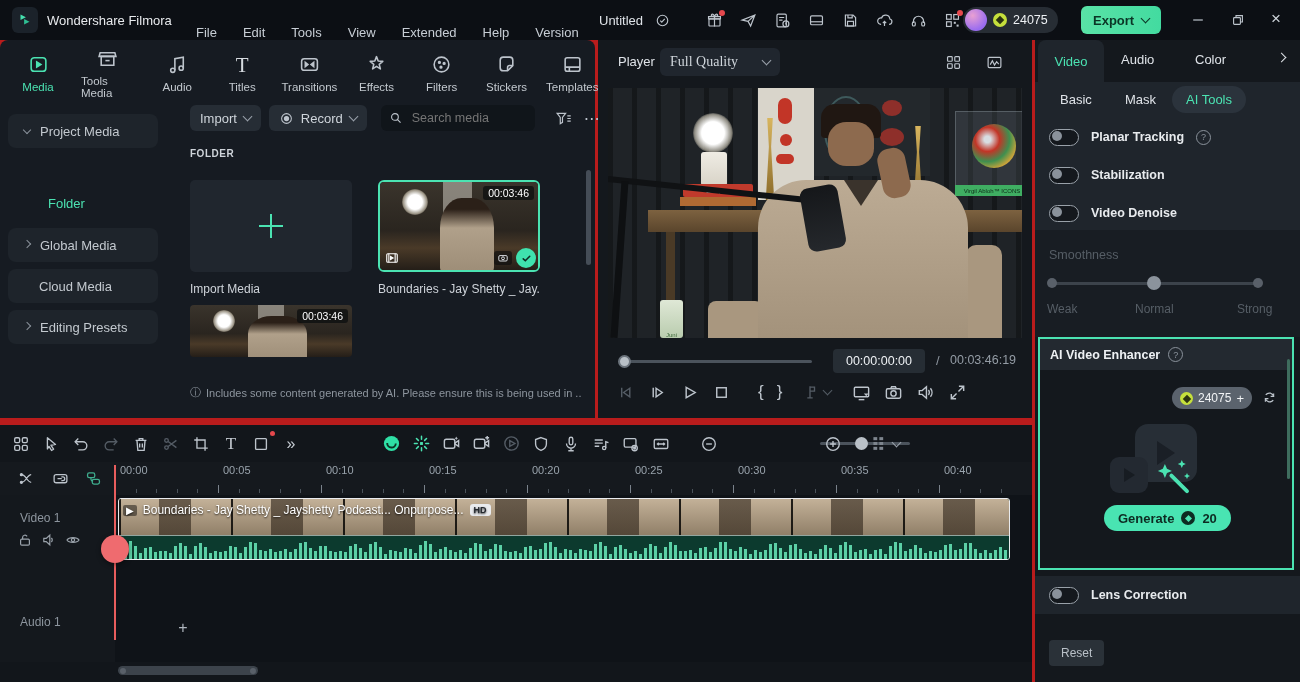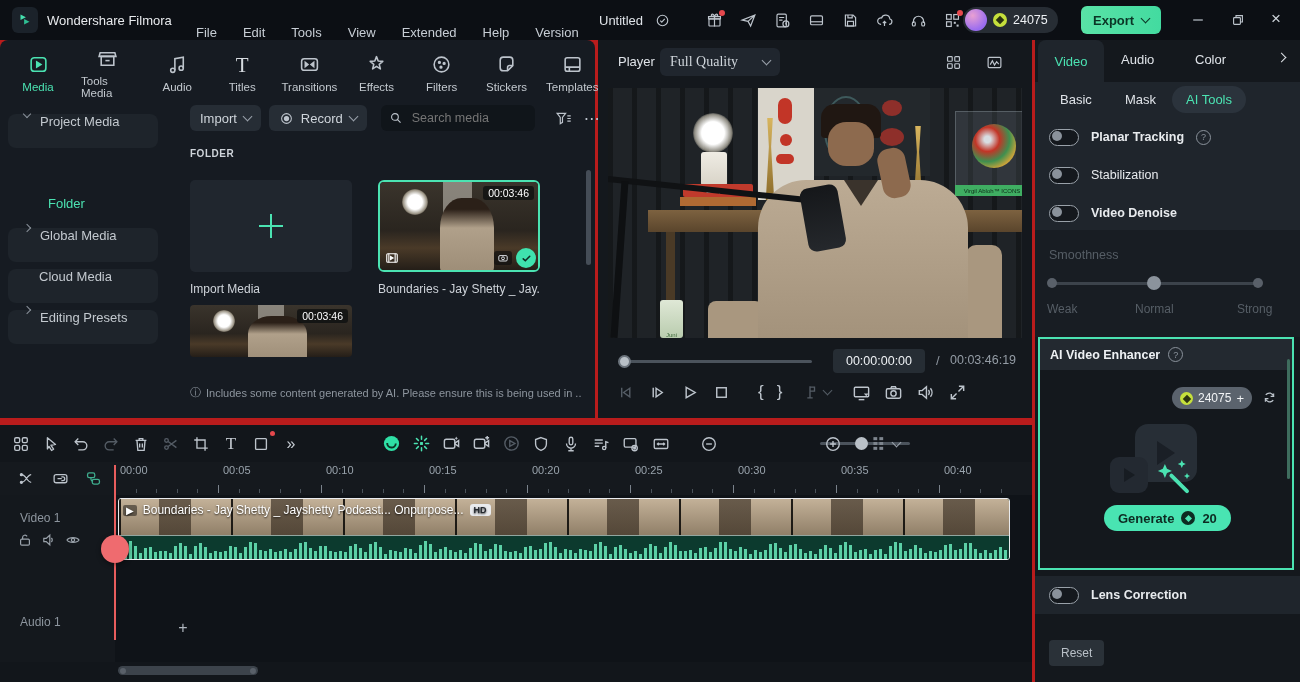--- a/index.html
+++ b/index.html
@@ -16,21 +16,21 @@
   .reddot{position:absolute;width:6px;height:6px;border-radius:50%;background:#e5484d;}
   
   .titlebar{position:absolute;left:0;top:0;width:1300px;height:40px;background:#0c0f14;}
   .menu-item{color:#c7cdd4;padding:0 13px;cursor:default;}
   .pillbtn{background:#262d35;border-radius:6px;height:26px;display:flex;align-items:center;gap:7px;padding:0 10px;color:#cfd5db;}
   
   .media-section{position:absolute;left:0;top:40px;width:595px;height:378px;background:#161b22;border-radius:8px 8px 0 0;}
   .mtab{display:flex;flex-direction:column;align-items:center;gap:5px;font-size:11.5px;color:#c3c9cf;min-width:44px;}
   .mtab .mticon{height:22px;display:flex;align-items:center;}
   .mtab.active{color:#4be3b2;}
-  .side-item{position:absolute;left:8px;width:150px;height:34px;background:#1e242b;border-radius:8px;display:flex;gap:10px;padding:0 0 0 16px;box-sizing:border-box;color:#c3c9cf;}
+  .side-item{position:absolute;left:8px;width:150px;height:34px;background:#1e242b;border-radius:8px;display:flex;align-items:center;gap:10px;padding:0 0 0 16px;box-sizing:border-box;color:#c3c9cf;}
   .tile-badge{position:absolute;background:rgba(10,12,14,.72);color:#fff;font-size:10.5px;padding:1px 5px;border-radius:3px;}
   .mini-scene{position:relative;width:100%;height:100%;overflow:hidden;background:linear-gradient(180deg,#3a342c 0%,#2a251f 55%,#4a3a28 75%,#241e18 100%);}
   .ms-lamp{position:absolute;border-radius:50%;background:radial-gradient(circle,#fff 40%,rgba(255,246,224,.5) 65%,transparent 75%);}
   .ms-fig{position:absolute;background:linear-gradient(180deg,#2b2018 15%,#b0a08a 40%,#9d8d77 100%);border-radius:40% 40% 8% 8%;}
   .ms-poster{position:absolute;background:#d9d5cb;}
   
   .player-section{position:absolute;left:598px;top:40px;width:434px;height:378px;background:#14181d;}
   .scene{position:absolute;left:10px;top:48px;width:414px;height:250px;background:#1f2327;overflow:hidden;}
   
   .rpanel{position:absolute;left:1035px;top:40px;width:265px;height:642px;background:#14181d;}
@@ -566,21 +566,21 @@
     </div>
 
     <div class="abs" style="left:0;top:78px;width:265px;height:112px;background:#1f252c;">
       <div class="row" style="height:38px;padding:0 14px;gap:12px;">
         <span class="toggle"></span>
         <span style="color:#e8ebee;font-weight:bold;font-size:12.5px;">Planar Tracking</span>
         <span class="helpc">?</span>
       </div>
       <div class="row" style="height:38px;padding:0 14px;gap:12px;">
         <span class="toggle"></span>
-        <span style="color:#e8ebee;font-weight:normal;font-size:12.5px;">Stabilization</span>
+        <span style="color:#e8ebee;font-weight:bold;font-size:12.5px;">Stabilization</span>
       </div>
       <div class="row" style="height:38px;padding:0 14px;gap:12px;">
         <span class="toggle"></span>
         <span style="color:#e8ebee;font-weight:bold;font-size:12.5px;">Video Denoise</span>
       </div>
     </div>
 
     <div class="abs" style="left:0;top:190px;width:265px;height:107px;background:#181d23;color:#565e66;">
       <div class="abs" style="left:14px;top:18px;font-size:12.5px;">Smoothness</div>
       <div class="abs" style="left:16px;top:52px;width:210px;height:3px;background:#3c434b;border-radius:2px;"></div>

